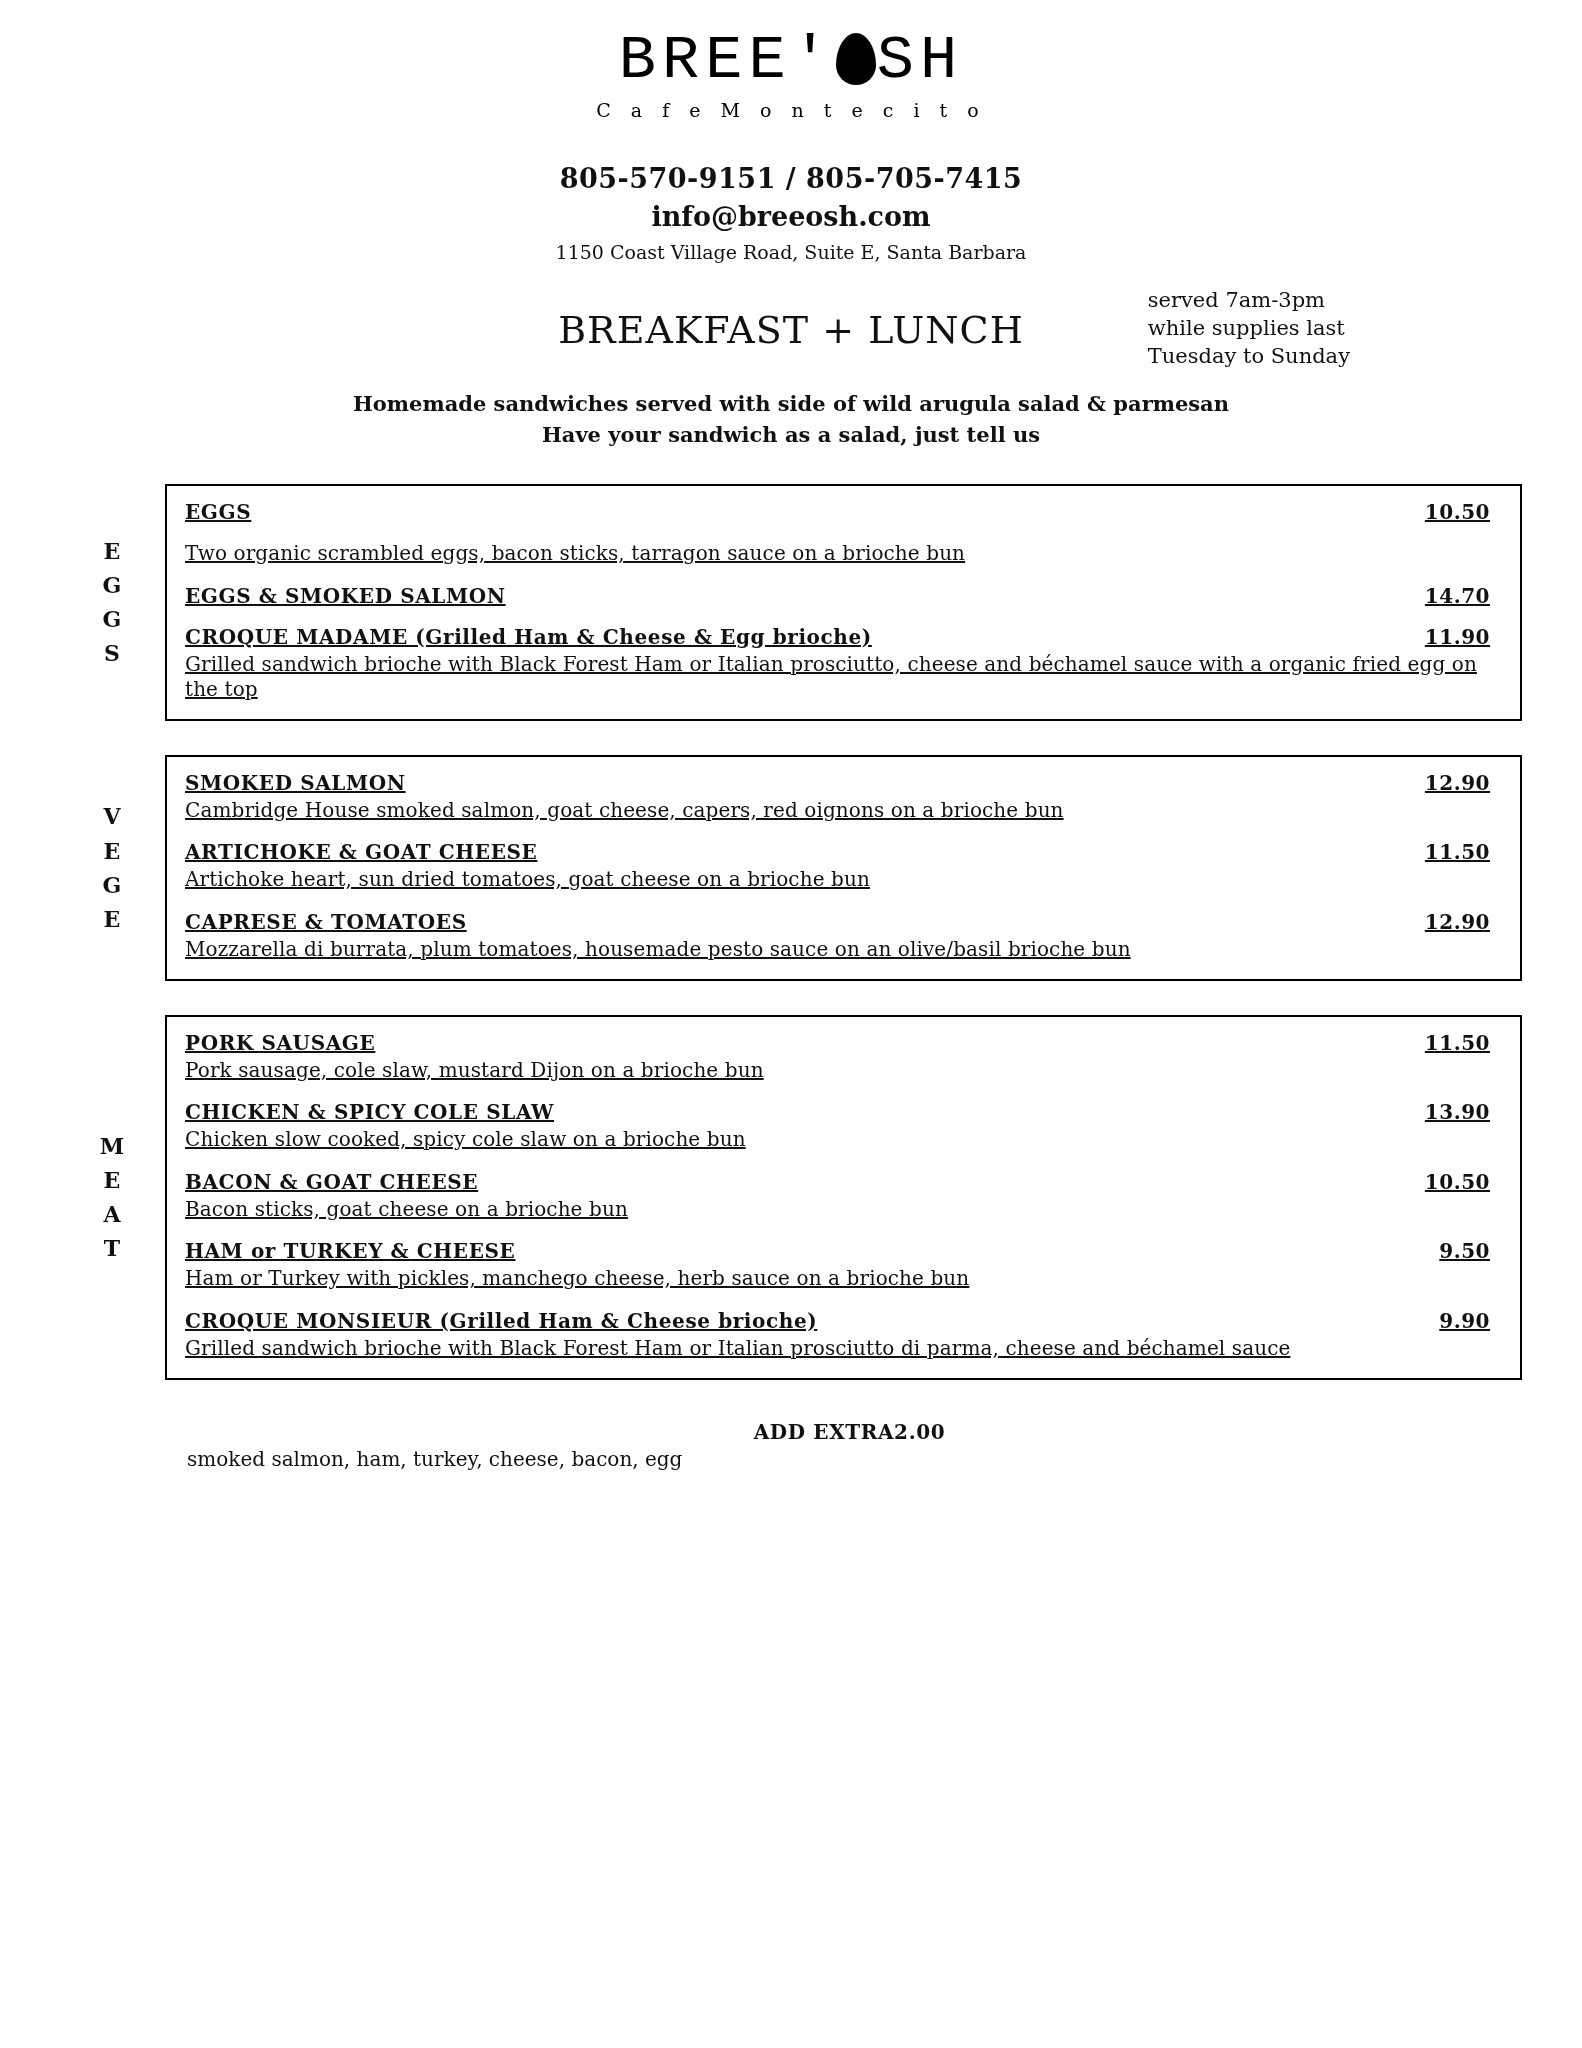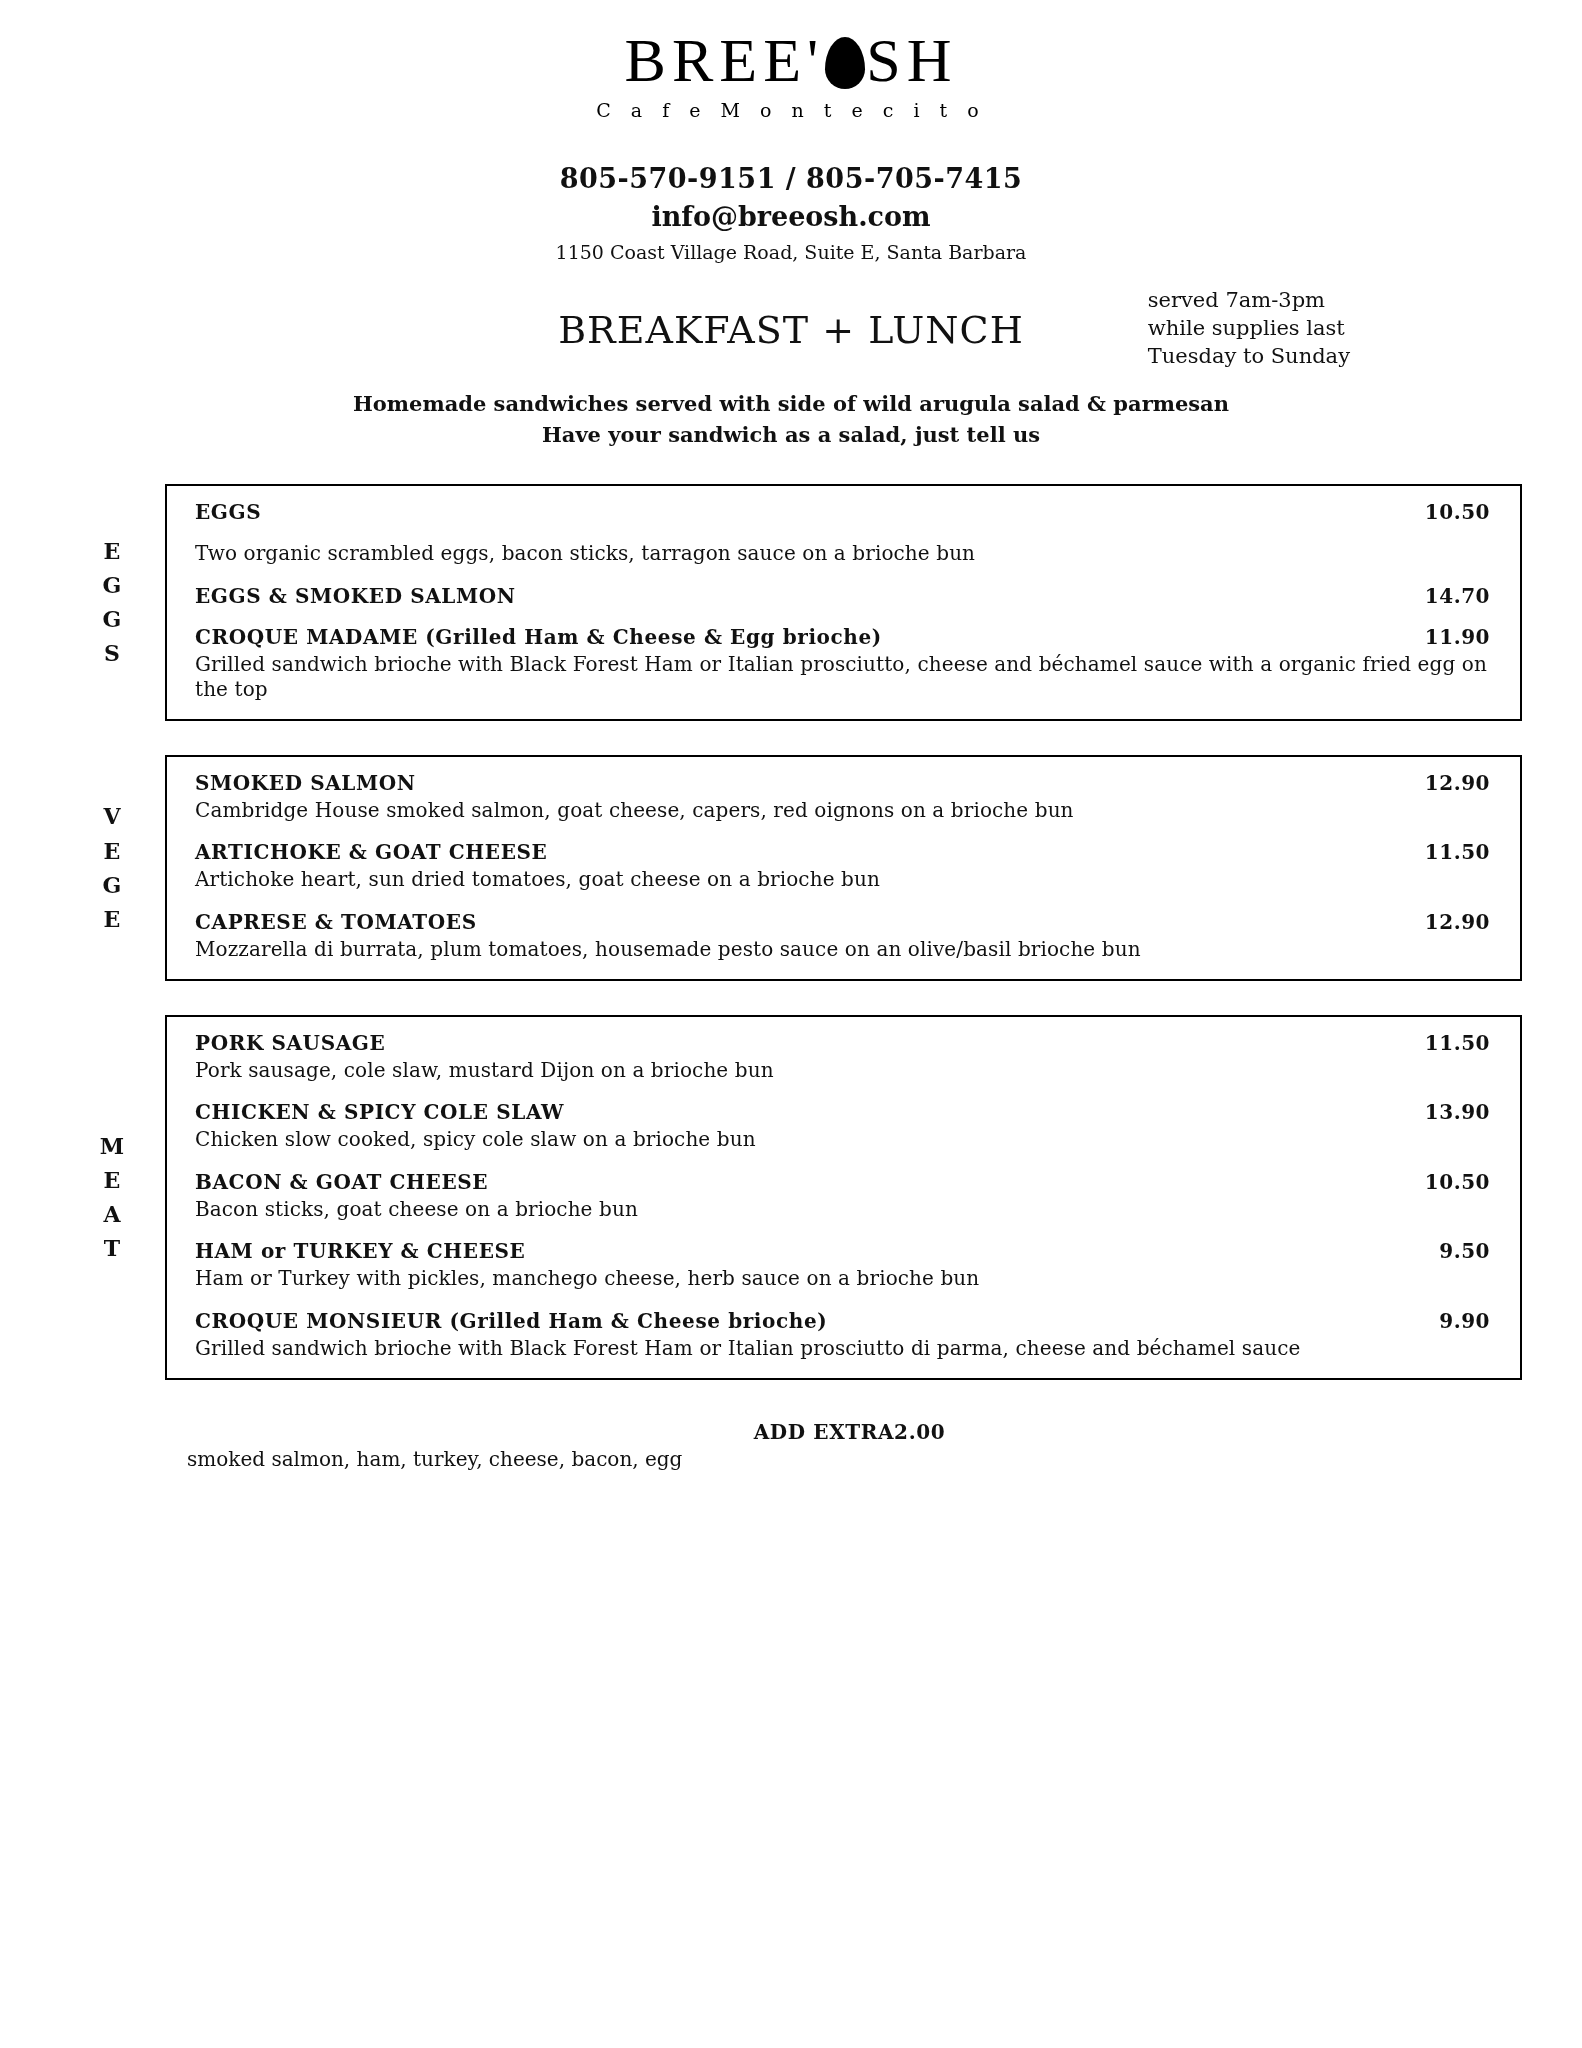--- a/index.html
+++ b/index.html
@@ -24,21 +24,21 @@
   }
 
   
   .logo-block {
     text-align: center;
     padding-top: 28px;
   }
   .logo-wordmark {
     position: relative;
     display: inline-block;
-    font-family: Liberation Serif, serif;
+    font-family: Liberation Mono, monospace;
     font-size: 62px;
     letter-spacing: 6px;
     font-weight: 400;
     color: #000;
     line-height: 1.05;
   }
   .logo-egg {
     display: inline-block;
     width: 40px;
     height: 52px;
@@ -123,22 +123,23 @@
     font-weight: bold;
     letter-spacing: 1px;
     line-height: 1.55;
   }
   .section-label span {
     display: block;
   }
   .section-box {
     flex: 1;
     border: 2px solid #000;
-    padding: 14px 20px 16px 28px;
+    padding: 14px 20px 16px 18px;
     box-sizing: border-box;
+    text-decoration: underline;
   }
 
   .item {
     margin-bottom: 17px;
   }
   .item:last-child {
     margin-bottom: 0;
   }
   .item-head {
     display: flex;

